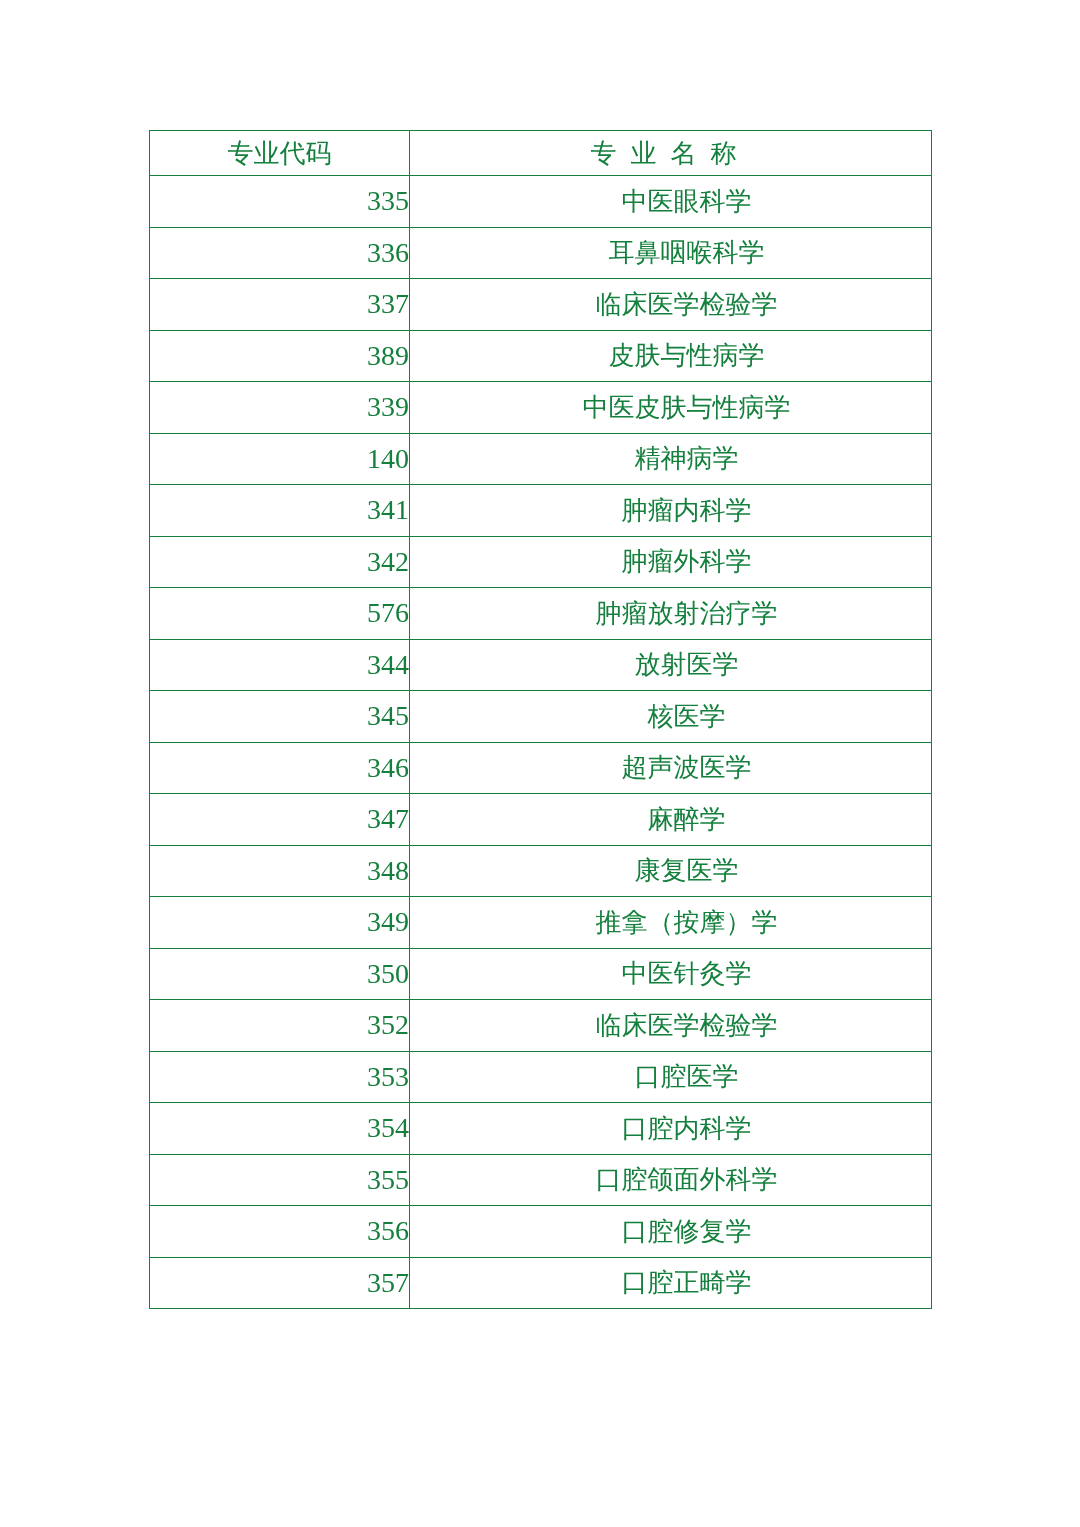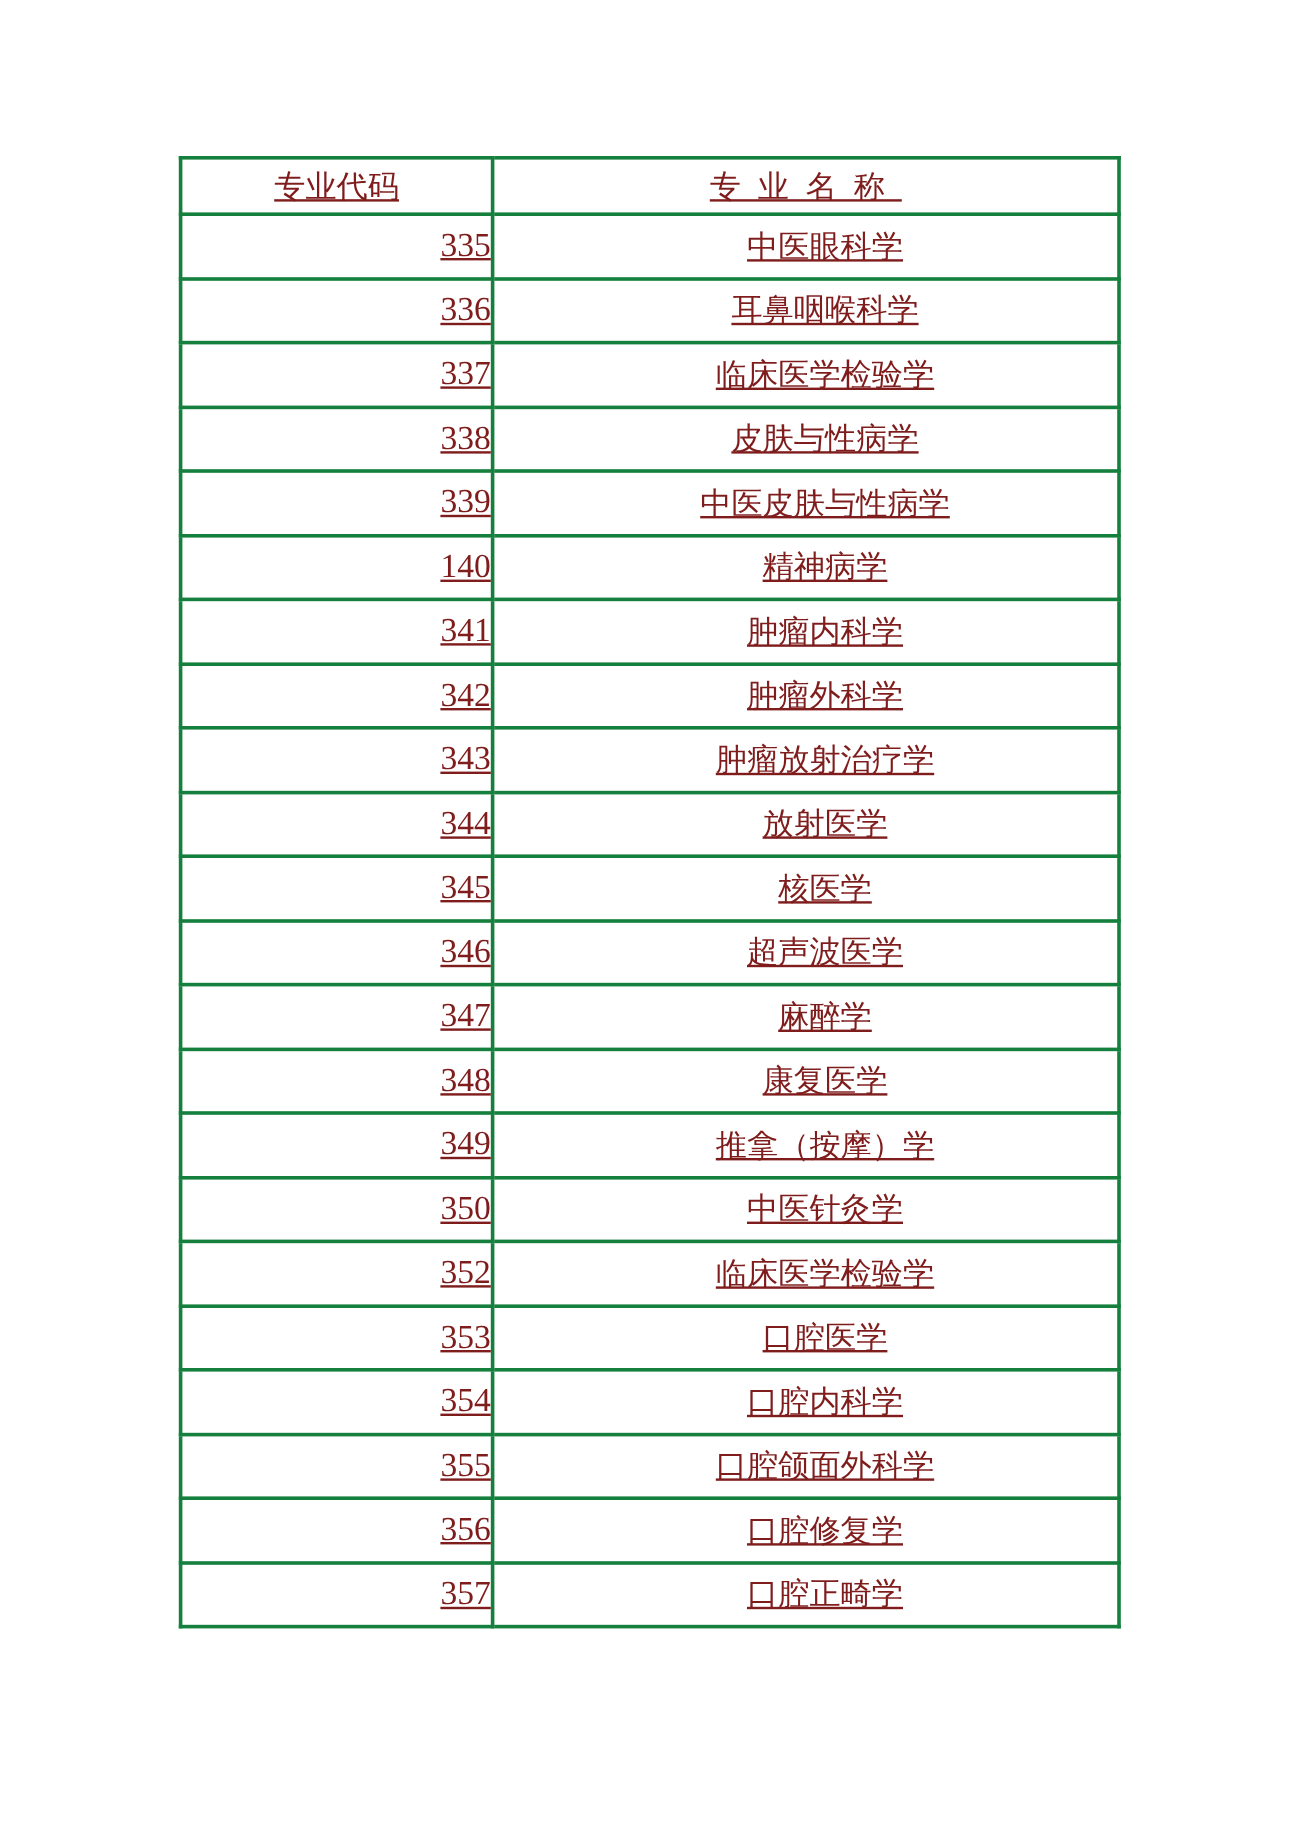--- a/index.html
+++ b/index.html
@@ -1,21 +1,21 @@
 <!DOCTYPE html>
 <html><head>
 <meta charset="utf-8">
 <style>
   html, body { margin: 0; padding: 0; background: #ffffff; }
   body { width: 1080px; height: 1527px; position: relative; overflow: hidden; }
   .table-wrap { position: absolute; left: 149px; top: 130px; width: 782px; }
   table { border-collapse: collapse; width: 782px; table-layout: fixed; }
   col.c1 { width: 260px; }
   col.c2 { width: 522px; }
-  th, td { border: 3px solid #15803d; padding: 0; color: #7f1d1d; text-decoration: underline; }
+  th, td { border: 1px solid #15803d; padding: 0; color: #15803d; }
   th { height: 44px; font-family: "DejaVu Sans", sans-serif; font-weight: normal; font-size: 26px; text-align: center; }
   th.h2 { letter-spacing: 14px; }
   td { height: 50.5px; }
   td.code { text-align: right; font-family: "Liberation Serif", serif; font-size: 28px; }
   td.name { text-align: center; padding-left: 32px; font-family: "DejaVu Serif", serif; font-size: 26px; }
 </style>
 </head>
 <body>
 
 <div class="table-wrap">
@@ -37,41 +37,41 @@
         </tr>
         <tr>
           <td class="code">336</td>
           <td class="name">耳鼻咽喉科学</td>
         </tr>
         <tr>
           <td class="code">337</td>
           <td class="name">临床医学检验学</td>
         </tr>
         <tr>
-          <td class="code">338</td>
+          <td class="code">389</td>
           <td class="name">皮肤与性病学</td>
         </tr>
         <tr>
           <td class="code">339</td>
           <td class="name">中医皮肤与性病学</td>
         </tr>
         <tr>
           <td class="code">140</td>
           <td class="name">精神病学</td>
         </tr>
         <tr>
           <td class="code">341</td>
           <td class="name">肿瘤内科学</td>
         </tr>
         <tr>
           <td class="code">342</td>
           <td class="name">肿瘤外科学</td>
         </tr>
         <tr>
-          <td class="code">343</td>
+          <td class="code">576</td>
           <td class="name">肿瘤放射治疗学</td>
         </tr>
         <tr>
           <td class="code">344</td>
           <td class="name">放射医学</td>
         </tr>
         <tr>
           <td class="code">345</td>
           <td class="name">核医学</td>
         </tr>

